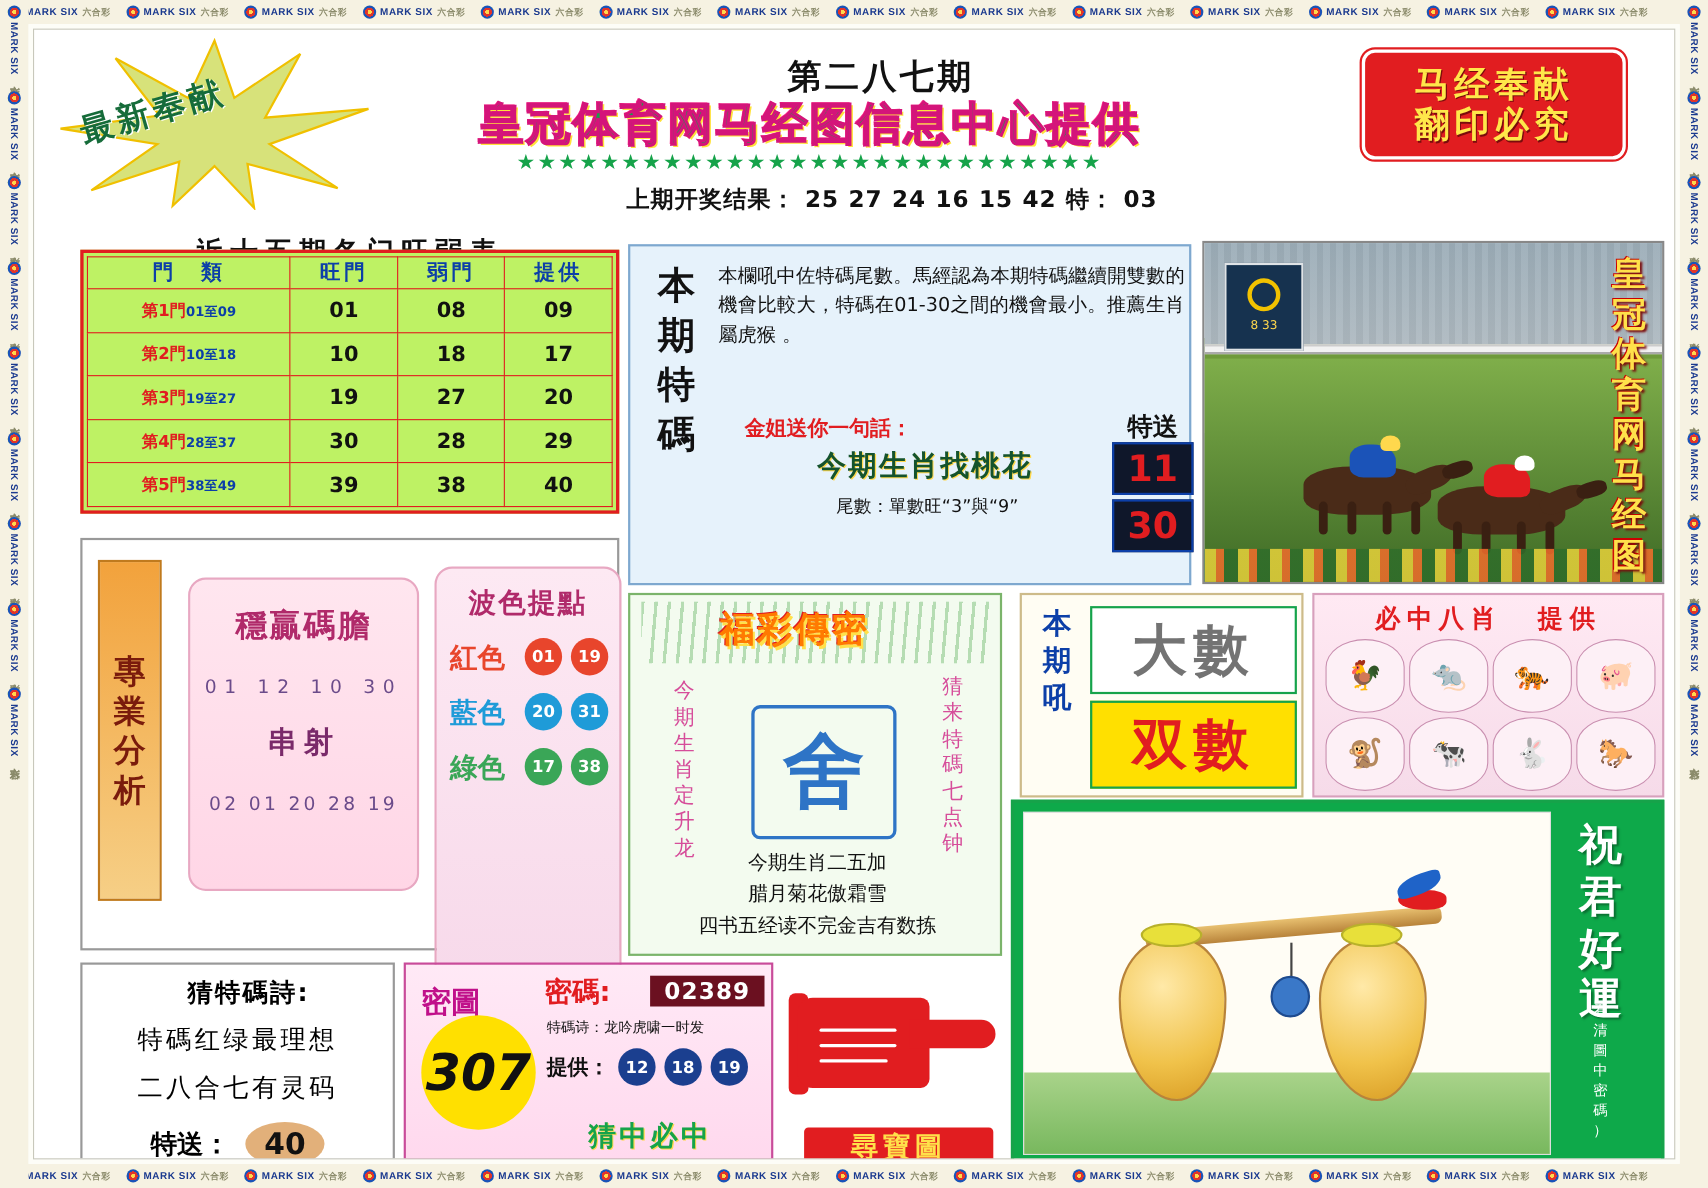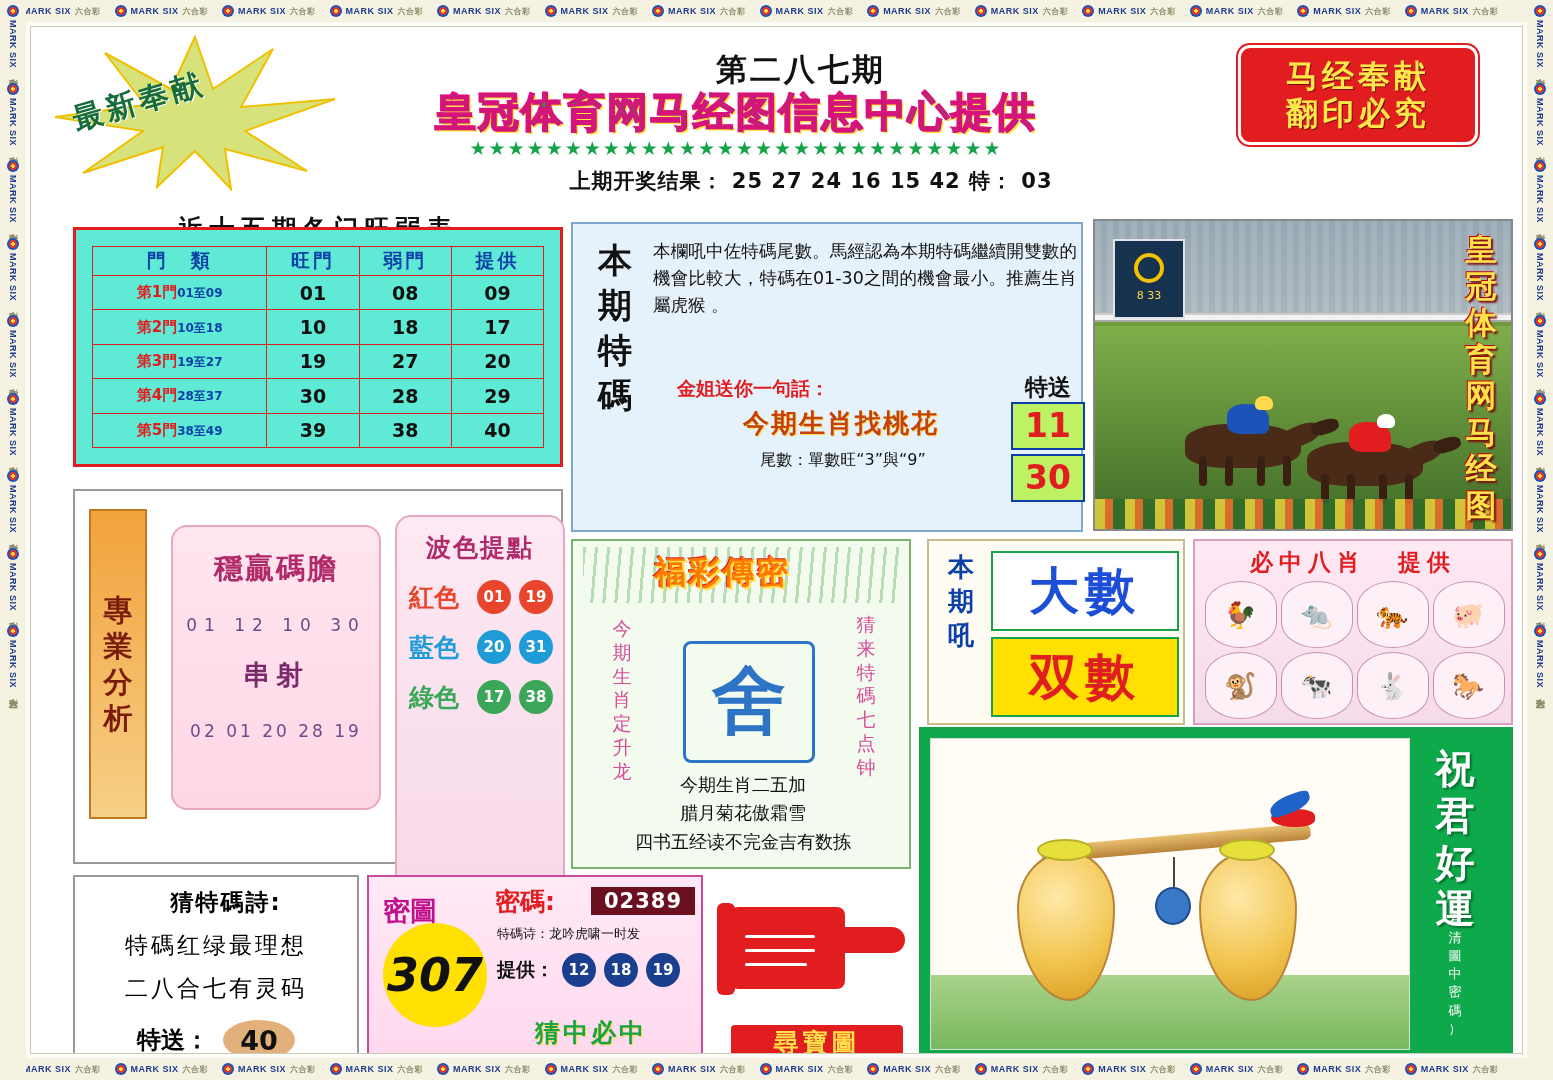--- a/index.html
+++ b/index.html
@@ -100,22 +100,22 @@
   }
 
   
   .table-head {
     position:absolute; left:62px; top:185px; width:450px;
     text-align:center;
     font-size:25px; font-weight:bold; color:#111; letter-spacing:6px;
   }
   .men-table {
     position:absolute; left:42px; top:200px; width:490px; height:240px;
-    border:3px solid #e11d20; background:#5eead4;
-    padding:16px;
+    border:3px solid #e11d20; background:#bef264;
+    padding:3px;
   }
   .men-table table { width:100%; height:100%; border-collapse:collapse; font-size:17px; }
   .men-table th, .men-table td { border:1px solid #e11d20; text-align:center; }
   .men-table th { color:#0c3fa8; font-size:19px; font-weight:bold; letter-spacing:3px; }
   .men-table td.lbl { color:#e11d20; font-weight:bold; font-size:15px; }
   .men-table td.val { color:#111; font-size:19px; font-weight:bold; }
   .men-table td.lbl .sm { font-size:12px; color:#0c3fa8; }
 
   
   .tema-box {
@@ -130,37 +130,37 @@
   .tema-para {
     position:absolute; left:80px; top:14px; width:424px;
     font-size:17.5px; color:#111; line-height:1.55; text-align:justify;
   }
   .tema-gold {
     position:absolute; left:104px; top:152px; width:330px;
     text-align:left; color:#e11d20; font-size:19px; font-weight:bold;
   }
   .tema-gold2 {
     position:absolute; left:90px; top:182px; width:356px;
-    text-align:center; color:#c2410c; font-size:26px; font-weight:bold;
+    text-align:center; color:#14532d; font-size:26px; font-weight:bold;
     letter-spacing:2px;
     text-shadow:1px 1px 0 #ffd84d;
   }
   .tema-tail {
     position:absolute; left:92px; top:222px; width:356px;
     font-size:16px; color:#111; line-height:1.7; text-align:center;
   }
   .tesong-label {
     position:absolute; left:440px; top:148px; width:70px; text-align:center;
     font-size:23px; font-weight:bold; color:#111;
   }
   .tesong-nums {
     position:absolute; left:438px; top:178px; width:74px;
   }
   .tesong-nums div {
-    border:2px solid #0c3fa8; background:#bef264; color:#e11d20;
+    border:2px solid #0c3fa8; background:#0f172a; color:#e11d20;
     font-size:33px; font-weight:bold; text-align:center; height:48px; line-height:44px;
     margin-bottom:4px;
   }
 
   
   .photo {
     position:absolute; left:1062px; top:192px; width:420px; height:312px;
     border:2px solid #888; overflow:hidden;
     background:linear-gradient(#cfe3ee 0 28%, #6f9a3b 28% 56%, #4f7e2c 56% 100%);
   }
@@ -260,21 +260,21 @@
   .houbox .vert {
     position:absolute; left:6px; top:10px; width:52px;
     text-align:center; color:#0c3fa8; font-size:26px; font-weight:bold; line-height:1.3;
   }
   .houbox .cell {
     position:absolute; left:62px; width:188px; height:80px;
     border:2px solid #16a34a;
     display:flex; align-items:center; justify-content:center;
     font-size:50px; font-weight:bold; letter-spacing:6px;
   }
-  .houbox .c-top { top:10px; background:#ffffff; color:#1d4ed8; }
+  .houbox .c-top { top:10px; background:#ffffff; color:#737373; }
   .houbox .c-bot { top:96px; background:#ffe000; color:#e11d20; }
 
   
   .bazhao {
     position:absolute; left:1162px; top:512px; width:320px; height:186px;
     border:2px solid #d8a0bd; background:linear-gradient(#ffe9f3,#f6dbe9);
   }
   .bazhao .hd {
     position:absolute; left:0; top:6px; width:100%; text-align:center;
     color:#e11d20; font-size:23px; font-weight:bold; letter-spacing:6px;

